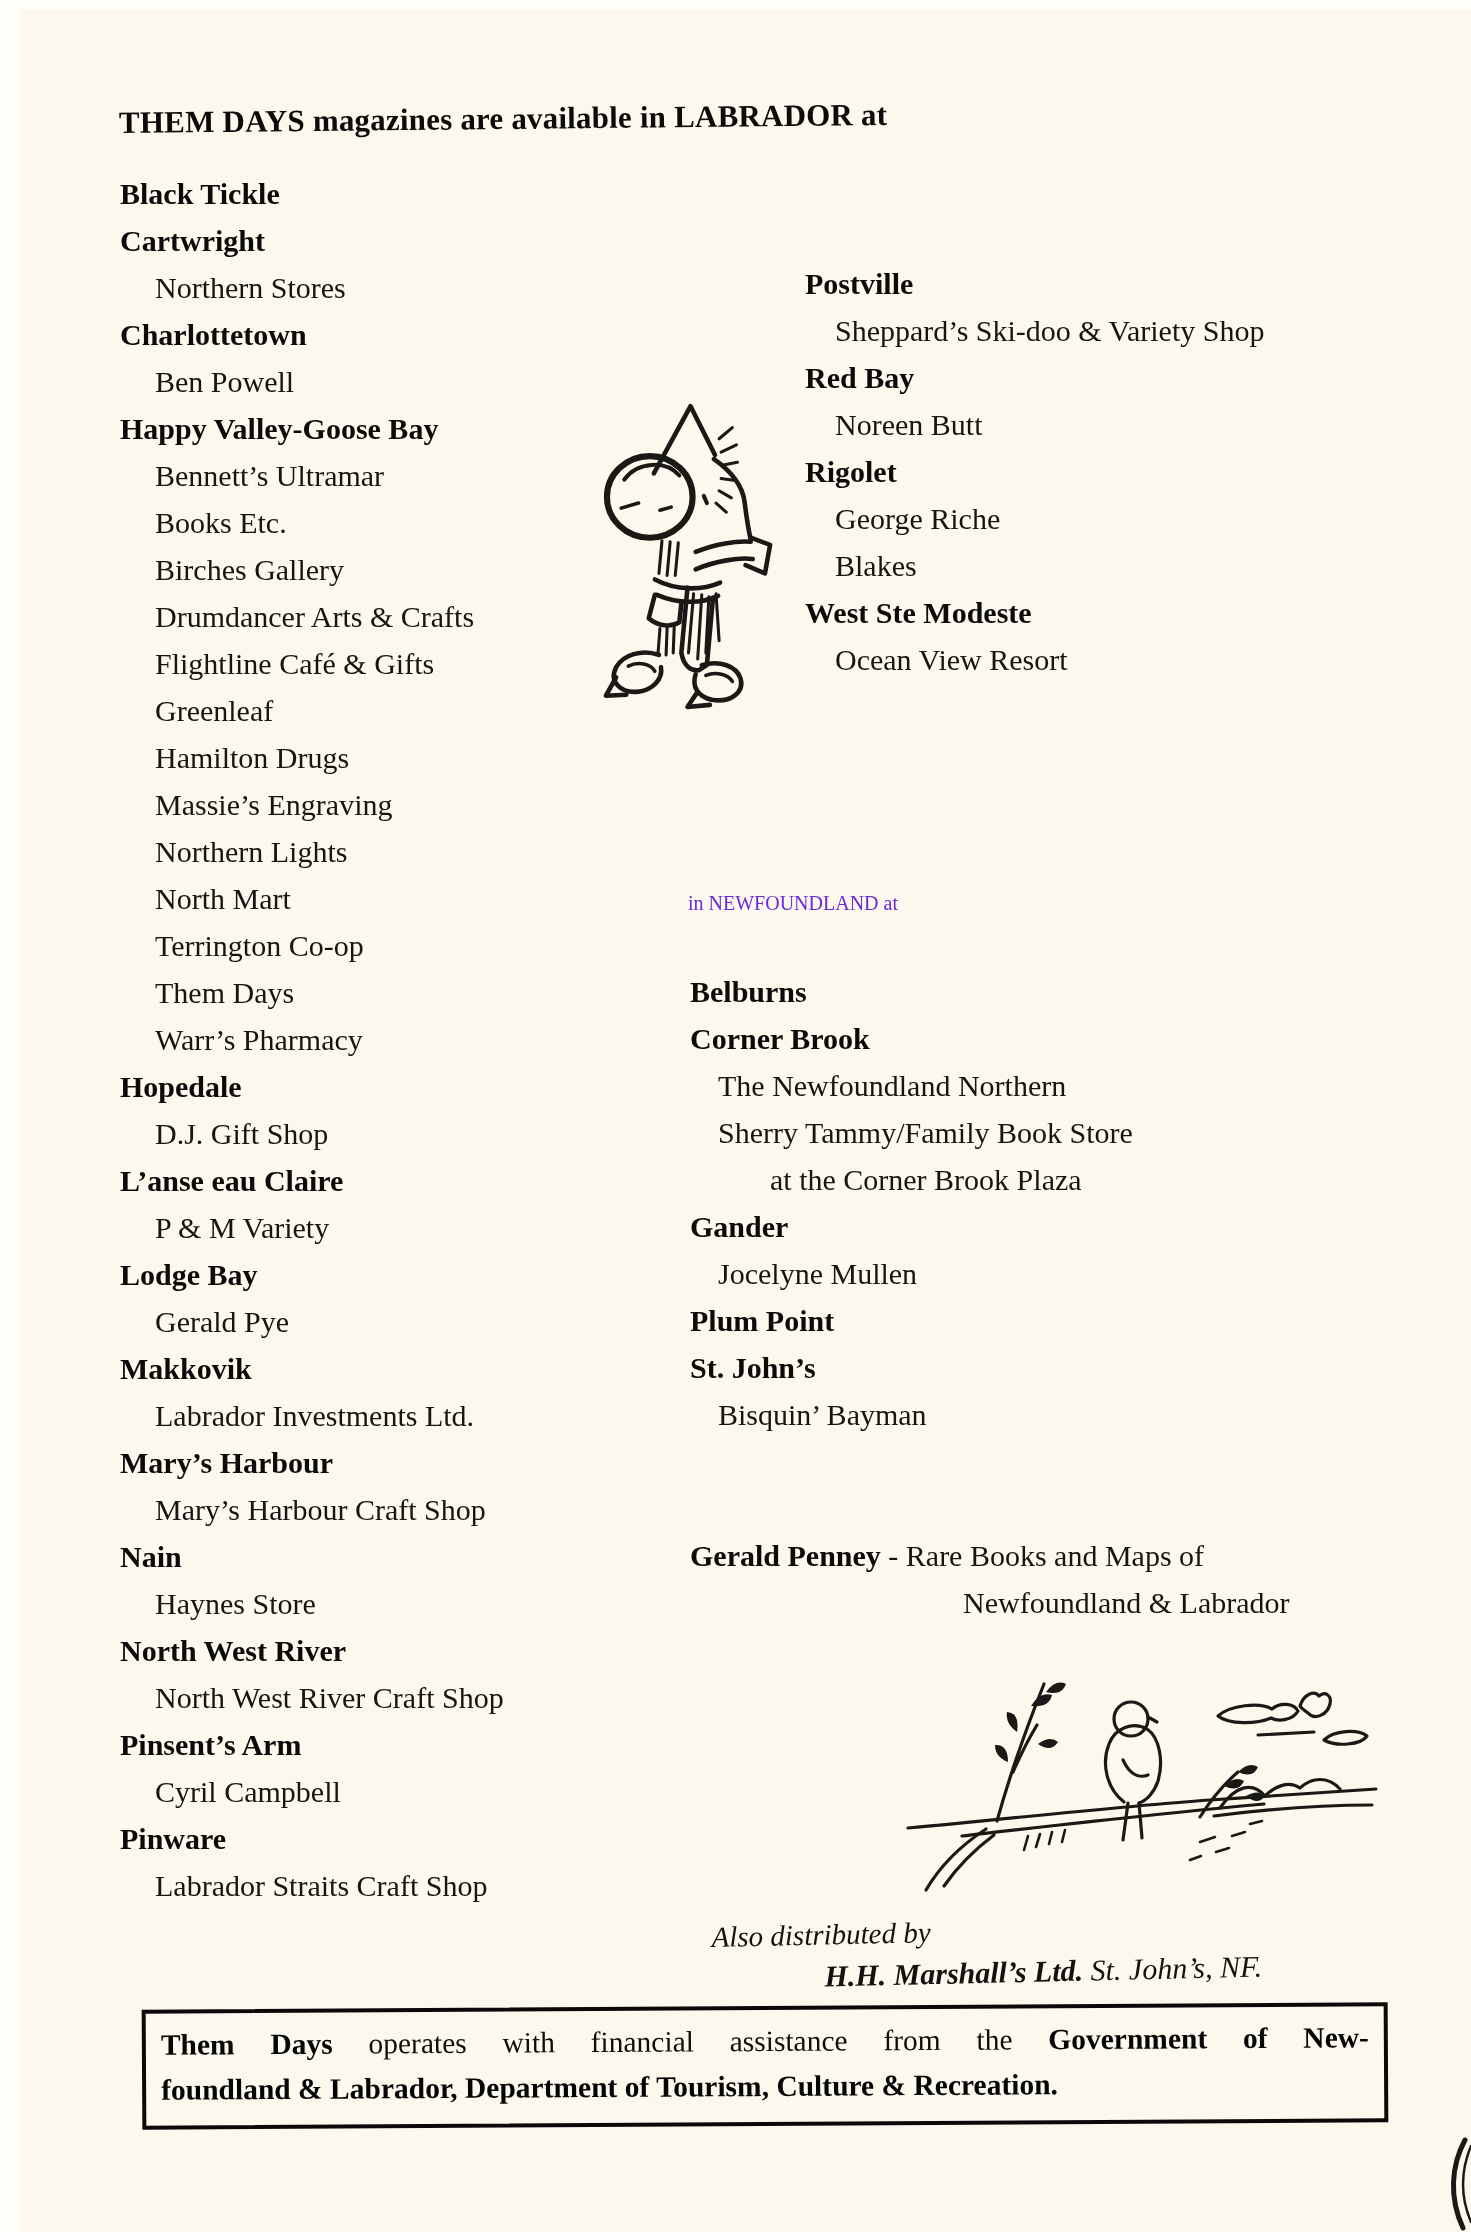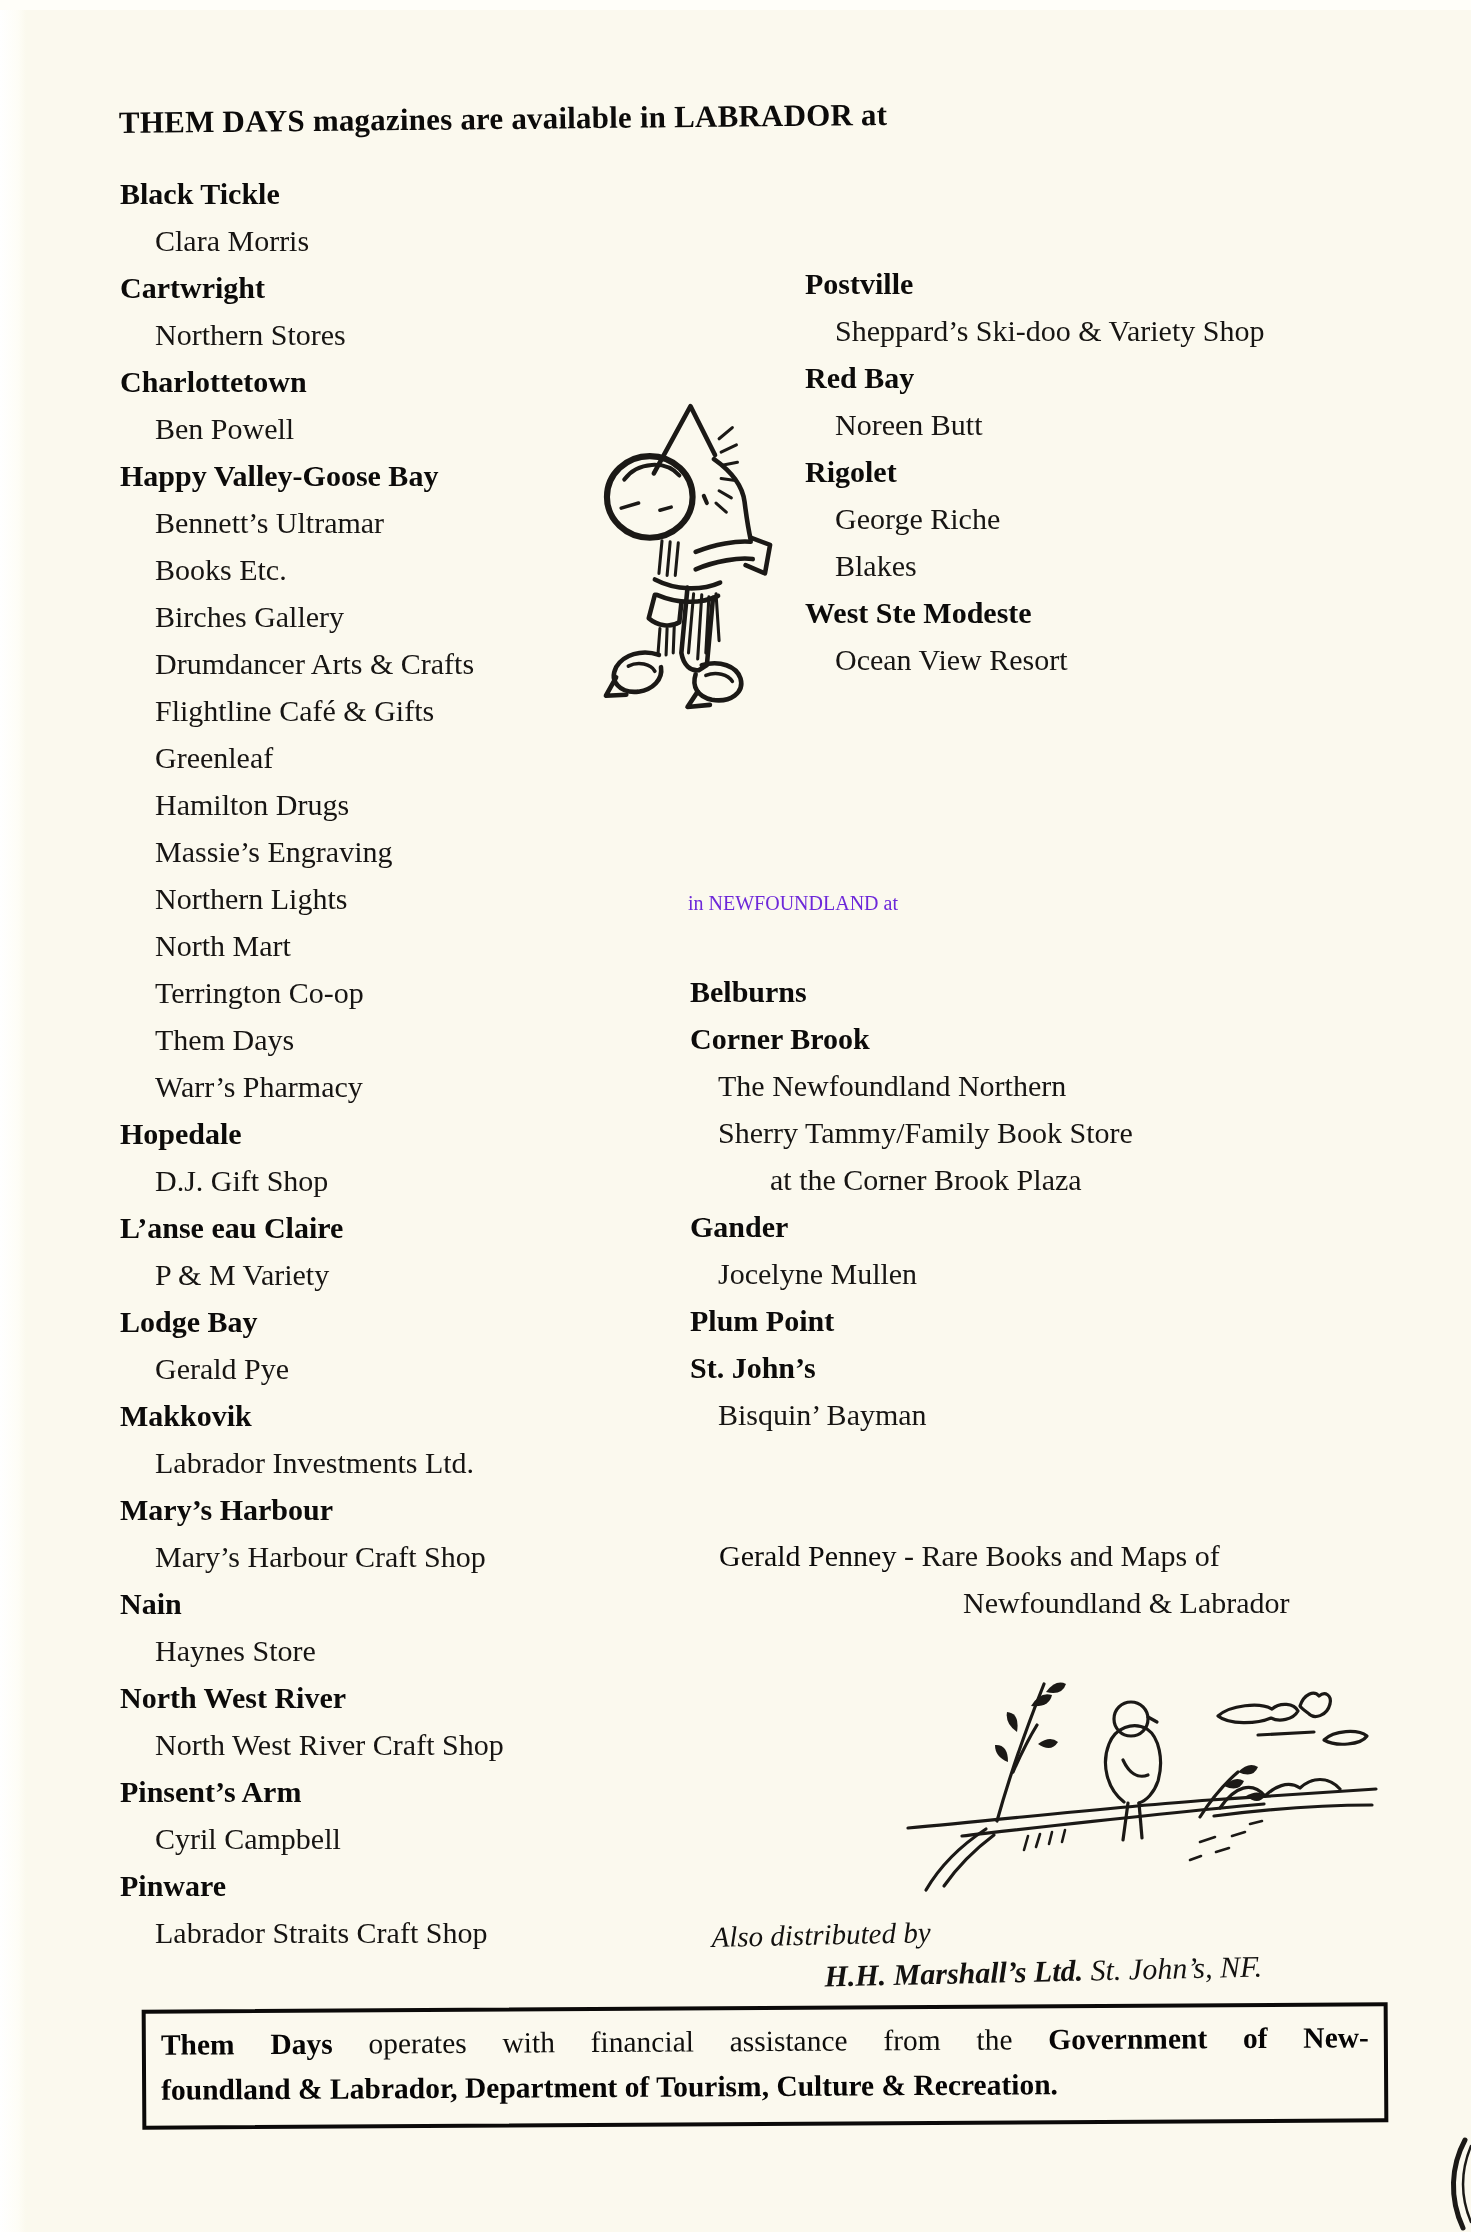--- a/index.html
+++ b/index.html
@@ -25,21 +25,21 @@
   #nf-col .store{padding-left:28px;}
   #nf-col .store.cont{padding-left:80px;}
   #left-col{left:120px;top:170px;}
   #right-col{left:805px;top:260px;}
   .nf-heading{
     position:absolute;left:688px;top:880px;
     font-size:20px;font-weight:normal;line-height:47px;white-space:nowrap;color:#6d28d9;
   }
   #nf-col{left:690px;top:968px;}
   .gp-line1{white-space:nowrap;}
-  .gp-line1 .gp-name{font-weight:normal;color:#0c0b0a;margin-left:29px;}
+  .gp-line1 .gp-name{font-weight:bold;color:#0c0b0a;}
   .gp-line2{padding-left:273px;white-space:nowrap;text-align:center;}
 
   .illus{position:absolute;}
   .illus path,.illus ellipse,.illus circle{
     fill:none;stroke:#1b1916;stroke-linecap:round;stroke-linejoin:round;
   }
   .illus .leaf{fill:#1b1916;stroke:none;}
 
   .distributed{
     position:absolute;left:712px;top:1916px;
@@ -63,21 +63,20 @@
 </head>
 <body>
 
 <div class="scan-edge"></div>
 <div class="scan-top"></div>
 
 <h1 class="page-title">THEM DAYS magazines are available in LABRADOR at</h1>
 
 <div class="col" id="left-col">
     <div class="town">Black Tickle</div>
-    <div class="store">Clara Morris</div>
     <div class="town">Cartwright</div>
     <div class="store">Northern Stores</div>
     <div class="town">Charlottetown</div>
     <div class="store">Ben Powell</div>
     <div class="town">Happy Valley-Goose Bay</div>
     <div class="store">Bennett’s Ultramar</div>
     <div class="store">Books Etc.</div>
     <div class="store">Birches Gallery</div>
     <div class="store">Drumdancer Arts &amp; Crafts</div>
     <div class="store">Flightline Café &amp; Gifts</div>

